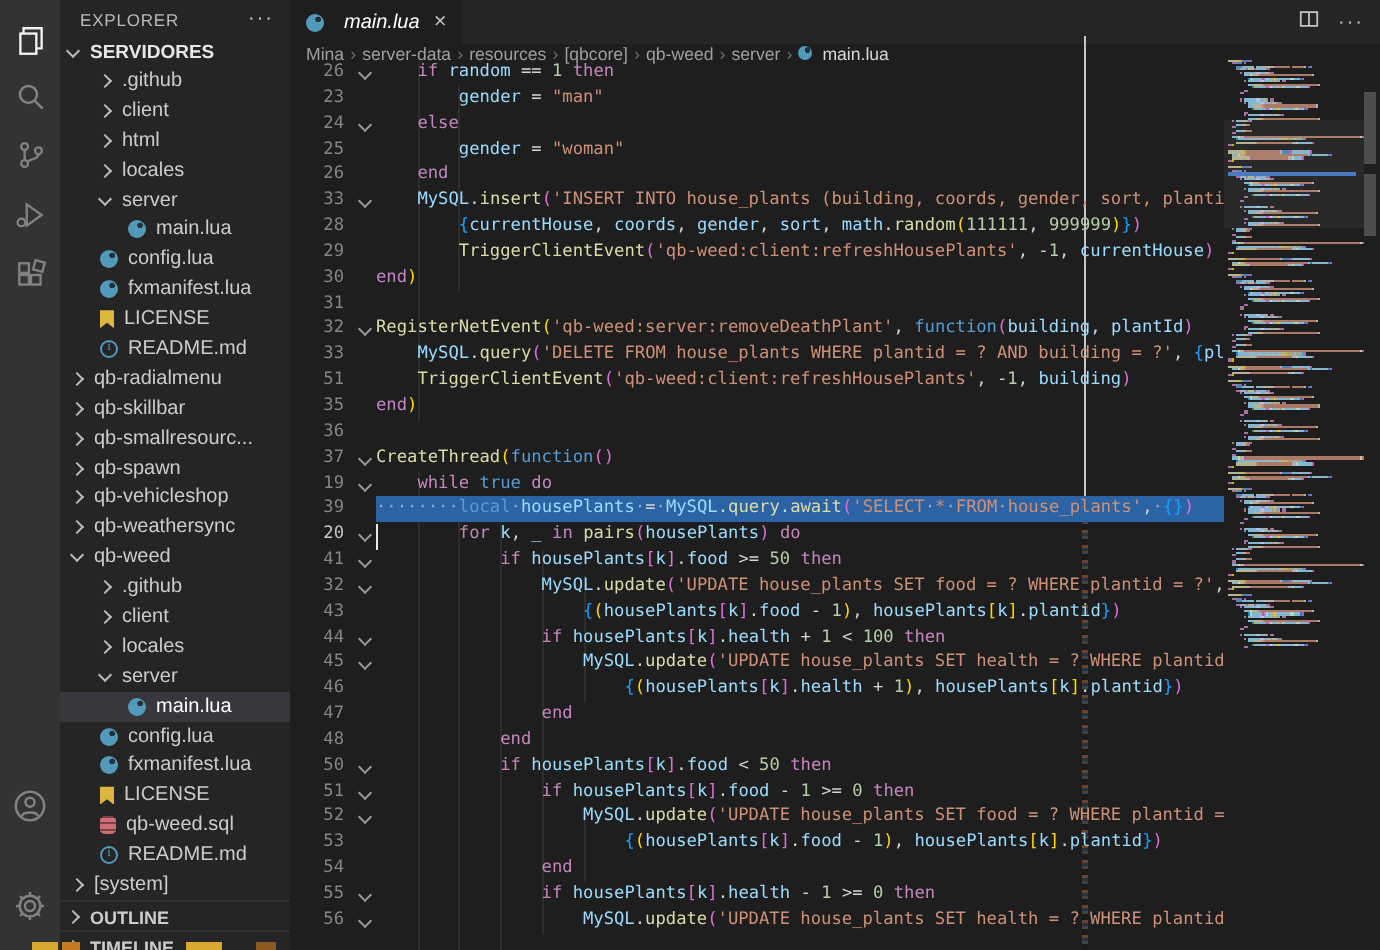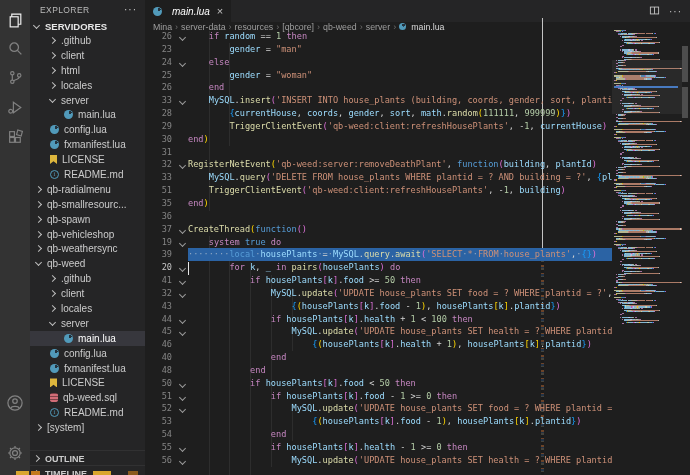--- a/index.html
+++ b/index.html
@@ -175,20 +175,24 @@
         <div class="titem" style="padding-left: 20px;">
           <span class="fico fi-info"></span>
           <span>README.md</span>
         </div>
         <div class="titem" style="padding-left: 6px;">
           <span class="chev"></span>
           <span>qb-radialmenu</span>
         </div>
         <div class="titem" style="padding-left: 6px;">
           <span class="chev"></span>
+          <span>qb-skillbar</span>
+        </div>
+        <div class="titem" style="padding-left: 6px;">
+          <span class="chev"></span>
           <span>qb-smallresourc...</span>
         </div>
         <div class="titem" style="padding-left: 6px;">
           <span class="chev"></span>
           <span>qb-spawn</span>
         </div>
         <div class="titem" style="padding-left: 6px;">
           <span class="chev"></span>
           <span>qb-vehicleshop</span>
         </div>
@@ -376,21 +380,21 @@
             <span class="ct"></span>
           </div>
           <div class="crow">
             <span class="ln">37</span>
             <span class="fold"><span class="chev down"></span></span>
             <span class="ct"><span class="tk-fn">CreateThread</span><span class="tk-b1">(</span><span class="tk-kb">function</span><span class="tk-b2">()</span></span>
           </div>
           <div class="crow">
             <span class="ln">19</span>
             <span class="fold"><span class="chev down"></span></span>
-            <span class="ct"><span class="tk-df">    </span><span class="tk-kw">system</span><span class="tk-df"> </span><span class="tk-kb">true</span><span class="tk-df"> </span><span class="tk-kw">do</span></span>
+            <span class="ct"><span class="tk-df">    </span><span class="tk-kw">while</span><span class="tk-df"> </span><span class="tk-kb">true</span><span class="tk-df"> </span><span class="tk-kw">do</span></span>
           </div>
           <div class="crow sel">
             <span class="ln">39</span>
             <span class="fold"></span>
             <span class="ct"><span class="tk-ws">········</span><span class="tk-kb">local</span><span class="tk-ws">·</span><span class="tk-vr">housePlants</span><span class="tk-ws">·</span><span class="tk-df">=</span><span class="tk-ws">·</span><span class="tk-vr">MySQL</span><span class="tk-df">.</span><span class="tk-fn">query</span><span class="tk-df">.</span><span class="tk-fn">await</span><span class="tk-b2">(</span><span class="tk-st">'SELECT</span><span class="tk-ws">·</span><span class="tk-st">*</span><span class="tk-ws">·</span><span class="tk-st">FROM</span><span class="tk-ws">·</span><span class="tk-st">house_plants'</span><span class="tk-df">,</span><span class="tk-ws">·</span><span class="tk-b3">{}</span><span class="tk-b2">)</span></span>
           </div>
           <div class="crow">
             <span class="ln active">20</span>
             <span class="fold"><span class="chev down"></span></span>
             <span class="ct"><span class="tk-df">        </span><span class="tk-kw">for</span><span class="tk-df"> </span><span class="tk-vr">k</span><span class="tk-df">, </span><span class="tk-vr">_</span><span class="tk-df"> </span><span class="tk-kw">in</span><span class="tk-df"> </span><span class="tk-fn">pairs</span><span class="tk-b2">(</span><span class="tk-vr">housePlants</span><span class="tk-b2">)</span><span class="tk-df"> </span><span class="tk-kw">do</span></span>
@@ -419,21 +423,21 @@
             <span class="ln">45</span>
             <span class="fold"><span class="chev down"></span></span>
             <span class="ct"><span class="tk-df">                    </span><span class="tk-vr">MySQL</span><span class="tk-df">.</span><span class="tk-fn">update</span><span class="tk-b2">(</span><span class="tk-st">'UPDATE house_plants SET health = ? WHERE plantid = ?'</span></span>
           </div>
           <div class="crow">
             <span class="ln">46</span>
             <span class="fold"></span>
             <span class="ct"><span class="tk-df">                        </span><span class="tk-b3">{</span><span class="tk-b1">(</span><span class="tk-vr">housePlants</span><span class="tk-b2">[</span><span class="tk-vr">k</span><span class="tk-b2">]</span><span class="tk-df">.</span><span class="tk-vr">health</span><span class="tk-df"> + </span><span class="tk-nm">1</span><span class="tk-b1">)</span><span class="tk-df">, </span><span class="tk-vr">housePlants</span><span class="tk-b1">[</span><span class="tk-vr">k</span><span class="tk-b1">]</span><span class="tk-df">.</span><span class="tk-vr">plantid</span><span class="tk-b3">}</span><span class="tk-b2">)</span></span>
           </div>
           <div class="crow">
-            <span class="ln">40</span>
+            <span class="ln">47</span>
             <span class="fold"></span>
             <span class="ct"><span class="tk-df">                </span><span class="tk-kw">end</span></span>
           </div>
           <div class="crow">
             <span class="ln">48</span>
             <span class="fold"></span>
             <span class="ct"><span class="tk-df">            </span><span class="tk-kw">end</span></span>
           </div>
           <div class="crow">
             <span class="ln">50</span>

